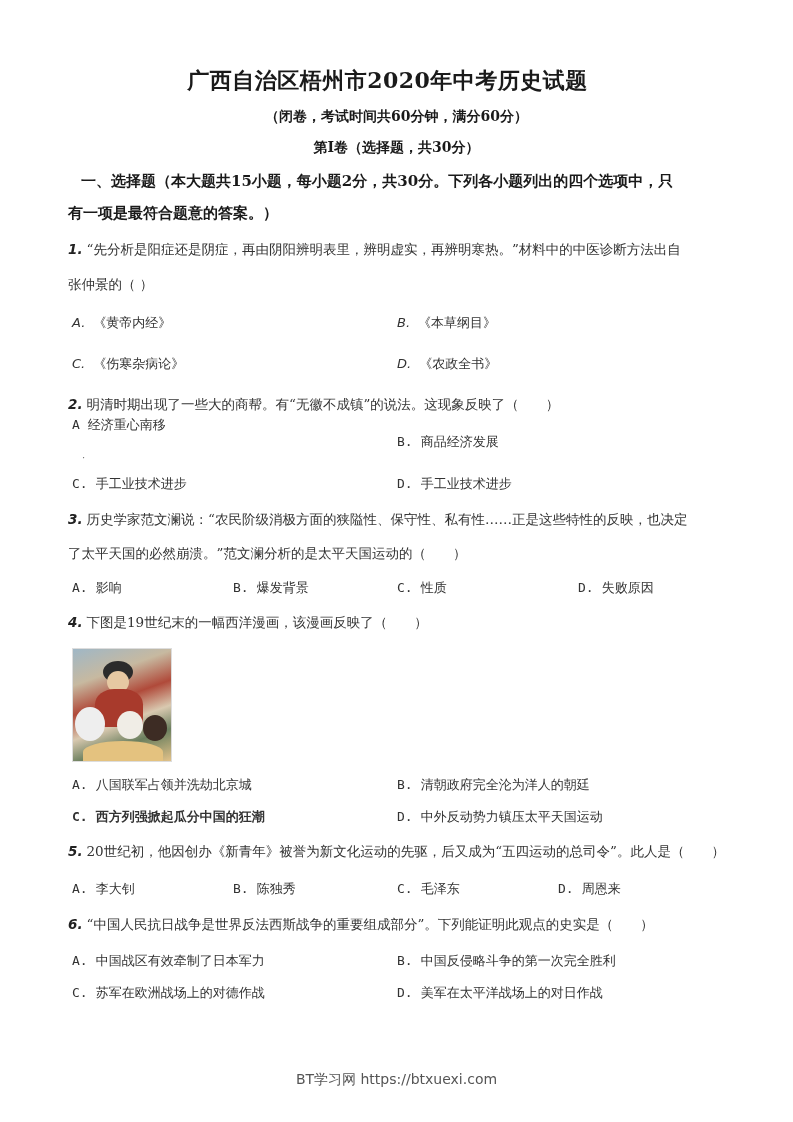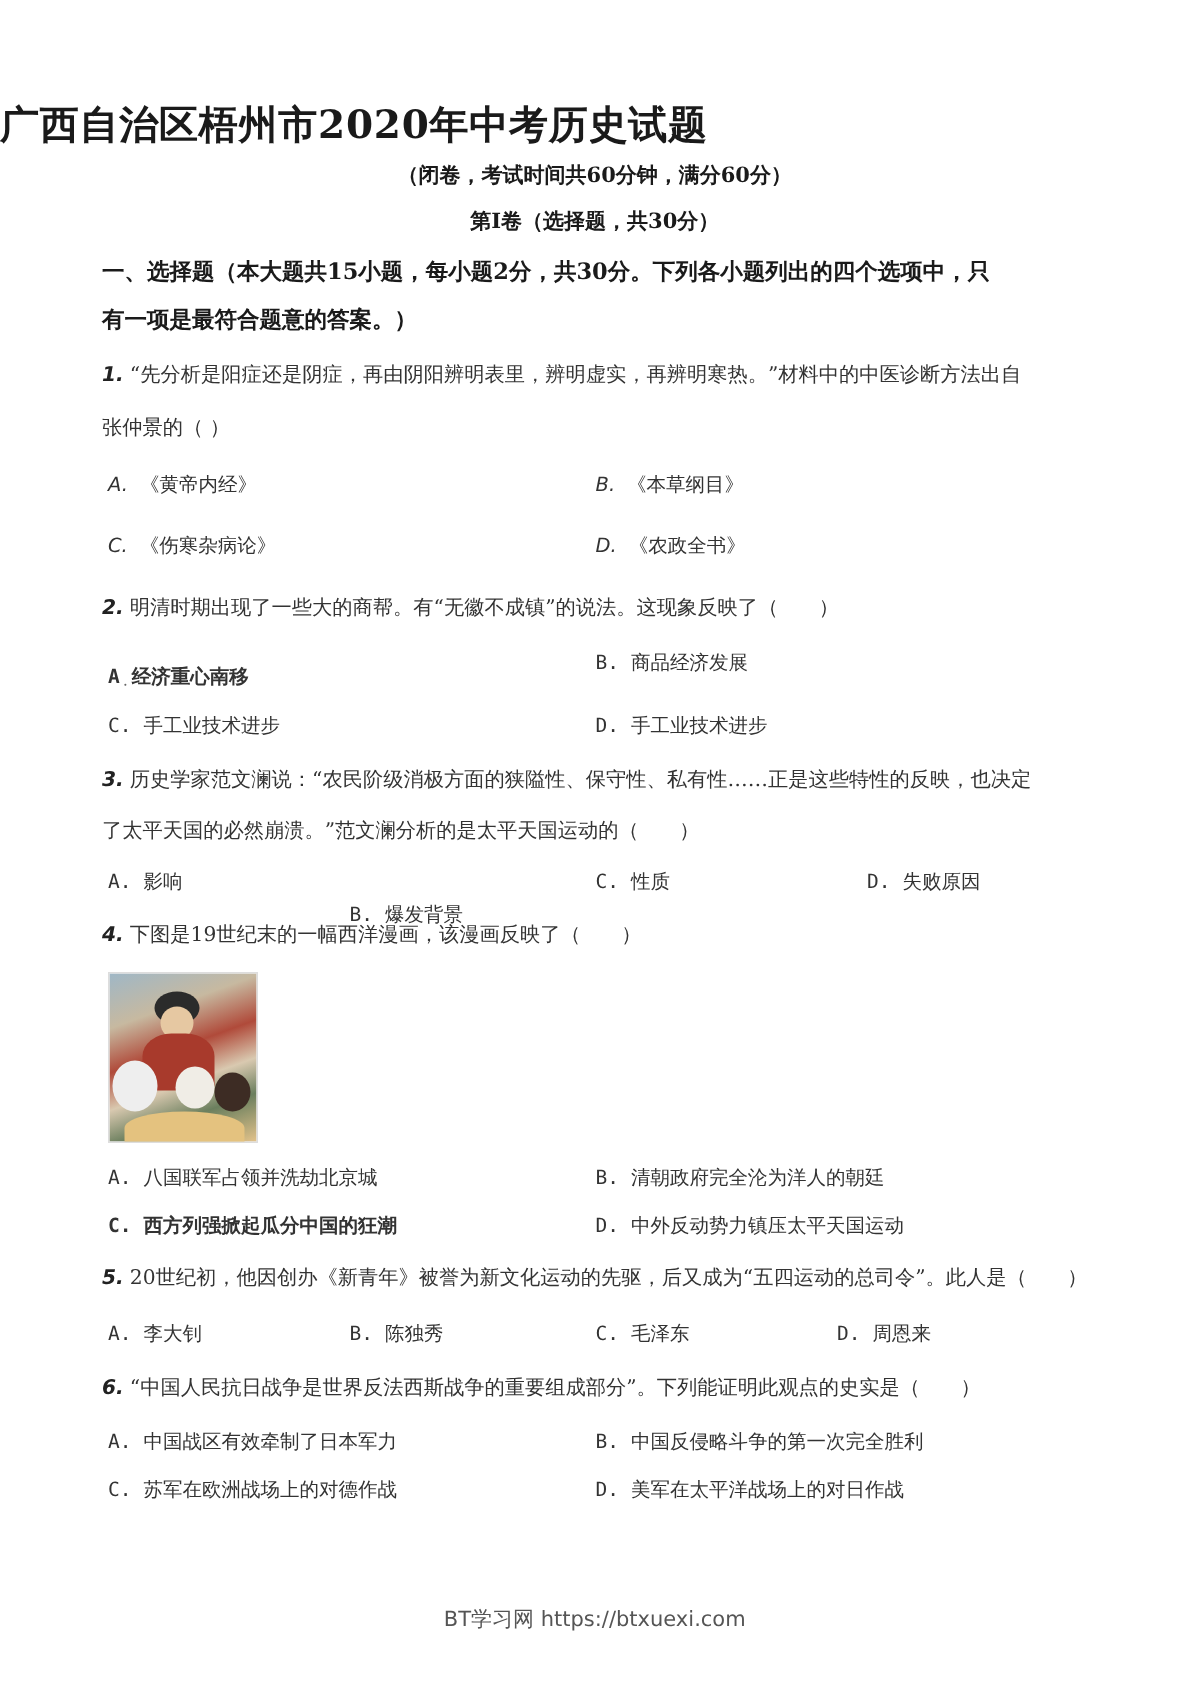--- a/index.html
+++ b/index.html
@@ -1,19 +1,19 @@
 <!DOCTYPE html>
 <html><head>
   <meta charset="utf-8">
   <style>
     html, body { margin: 0; padding: 0; background: #ffffff; }
     body { width: 793px; height: 1122px; position: relative; overflow: hidden; color: #1a1a1a;
            font-family: "DejaVu Serif", "Liberation Serif", serif; }
     .abs { position: absolute; white-space: nowrap; }
-    .title { left: 0; width: 775px; top: 66px; text-align: left; font-size: 26px; font-weight: bold; letter-spacing: 0.5px; }
+    .title { left: 0; width: 775px; top: 66px; text-align: center; font-size: 22px; font-weight: bold; letter-spacing: 0.5px; }
     .subtitle { left: 0; width: 793px; top: 108px; text-align: center; font-size: 14px; font-weight: bold; }
     .part { left: 0; width: 793px; top: 139px; text-align: center; font-size: 14px; font-weight: bold; }
     .section { left: 68px; font-size: 15px; font-weight: bold; }
     .q { left: 68px; font-size: 13.5px; color: #333; }
     .q .num { font-family: "DejaVu Sans", sans-serif; font-style: italic; font-weight: bold; color: #222; margin-right: 4px; }
     .opt { font-size: 13px; color: #333; }
     .opt .lbl { font-family: "DejaVu Sans Mono", monospace; margin-right: 8px; }
     .opt .lbl.hand { font-family: "DejaVu Sans", sans-serif; font-style: italic; }
     .cartoon { left: 72px; top: 648px; width: 98px; height: 112px; border: 1px solid #ddd;
                background: linear-gradient(160deg, #9fb7c6 0%, #c7b9a0 25%, #b04a3a 45%, #d9c9b0 62%, #6b7f5e 78%, #e2c28a 100%); overflow: hidden; }
@@ -22,47 +22,47 @@
               font-family: "DejaVu Sans", sans-serif; }
     .dot { left: 82px; top: 452px; font-size: 10px; color: #666; }
   </style>
 </head>
 <body>
 
 <div class="abs title">广西自治区梧州市2020年中考历史试题</div>
 <div class="abs subtitle">（闭卷，考试时间共60分钟，满分60分）</div>
 <div class="abs part">第Ⅰ卷（选择题，共30分）</div>
 
-<div class="abs section" style="top:172px;">一、选择题（本大题共15小题，每小题2分，共30分。下列各小题列出的四个选项中，只</div>
+<div class="abs section" style="top:172px;margin-left:13px;">一、选择题（本大题共15小题，每小题2分，共30分。下列各小题列出的四个选项中，只</div>
 <div class="abs section" style="top:204px;">有一项是最符合题意的答案。）</div>
 
 <div class="abs q" style="top:241px;">
   <span class="num">1.</span><span>“先分析是阳症还是阴症，再由阴阳辨明表里，辨明虚实，再辨明寒热。”材料中的中医诊断方法出自</span>
 </div>
 <div class="abs q" style="top:276px;">张仲景的（ ）</div>
 <div class="abs opt" style="left:72px; top:314px;"><span class="lbl hand">A.</span><span>《黄帝内经》</span></div>
 <div class="abs opt" style="left:397px; top:314px;"><span class="lbl hand">B.</span><span>《本草纲目》</span></div>
 <div class="abs opt" style="left:72px; top:355px;"><span class="lbl hand">C.</span><span>《伤寒杂病论》</span></div>
 <div class="abs opt" style="left:397px; top:355px;"><span class="lbl hand">D.</span><span>《农政全书》</span></div>
 
 <div class="abs q" style="top:396px;text-align:center;">
   <span class="num">2.</span><span>明清时期出现了一些大的商帮。有“无徽不成镇”的说法。这现象反映了（　　）</span>
 </div>
-<div class="abs opt" style="left:72px; top:442px;font-weight:bold;"><span class="lbl">A</span><span>经济重心南移</span></div>
+<div class="abs opt" style="left:72px; top:416px;"><span class="lbl">A</span><span>经济重心南移</span></div>
 <div class="abs dot">·</div>
 <div class="abs opt" style="left:397px; top:433px;"><span class="lbl">B.</span><span>商品经济发展</span></div>
 <div class="abs opt" style="left:72px; top:475px;"><span class="lbl">C.</span><span>手工业技术进步</span></div>
 <div class="abs opt" style="left:397px; top:475px;"><span class="lbl">D.</span><span>手工业技术进步</span></div>
 
 <div class="abs q" style="top:511px;">
   <span class="num">3.</span><span>历史学家范文澜说：“农民阶级消极方面的狭隘性、保守性、私有性……正是这些特性的反映，也决定</span>
 </div>
 <div class="abs q" style="top:545px;">了太平天国的必然崩溃。”范文澜分析的是太平天国运动的（　　）</div>
 <div class="abs opt" style="left:72px; top:579px;"><span class="lbl">A.</span><span>影响</span></div>
-<div class="abs opt" style="left:233px; top:579px;margin-top:22px;"><span class="lbl">B.</span><span>爆发背景</span></div>
+<div class="abs opt" style="left:233px; top:579px;"><span class="lbl">B.</span><span>爆发背景</span></div>
 <div class="abs opt" style="left:397px; top:579px;"><span class="lbl">C.</span><span>性质</span></div>
 <div class="abs opt" style="left:558px; top:579px;padding-left:20px;"><span class="lbl">D.</span><span>失败原因</span></div>
 
 <div class="abs q" style="top:614px;">
   <span class="num">4.</span><span>下图是19世纪末的一幅西洋漫画，该漫画反映了（　　）</span>
 </div>
 <div class="abs cartoon" title="19世纪末西洋漫画：列强瓜分中国">
   <div class="fig" style="left:30px; top:12px; width:30px; height:22px; background:#2b2b2b;"></div>
   <div class="fig" style="left:34px; top:22px; width:22px; height:22px; background:#e6c8a2;"></div>
   <div class="fig" style="left:22px; top:40px; width:48px; height:38px; background:#a83a2c; border-radius:40% 40% 10% 10%;"></div>

